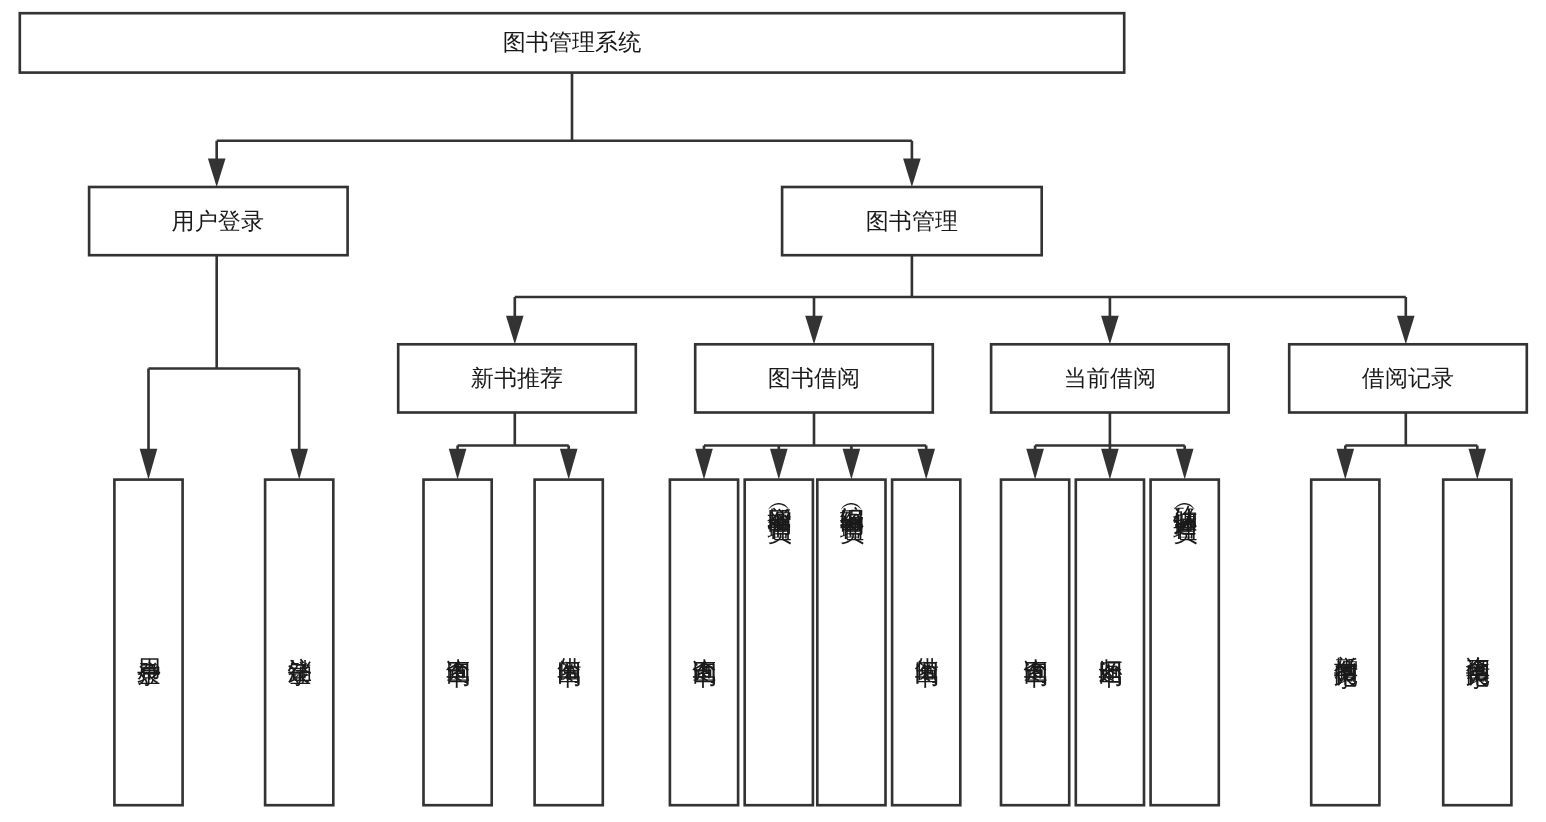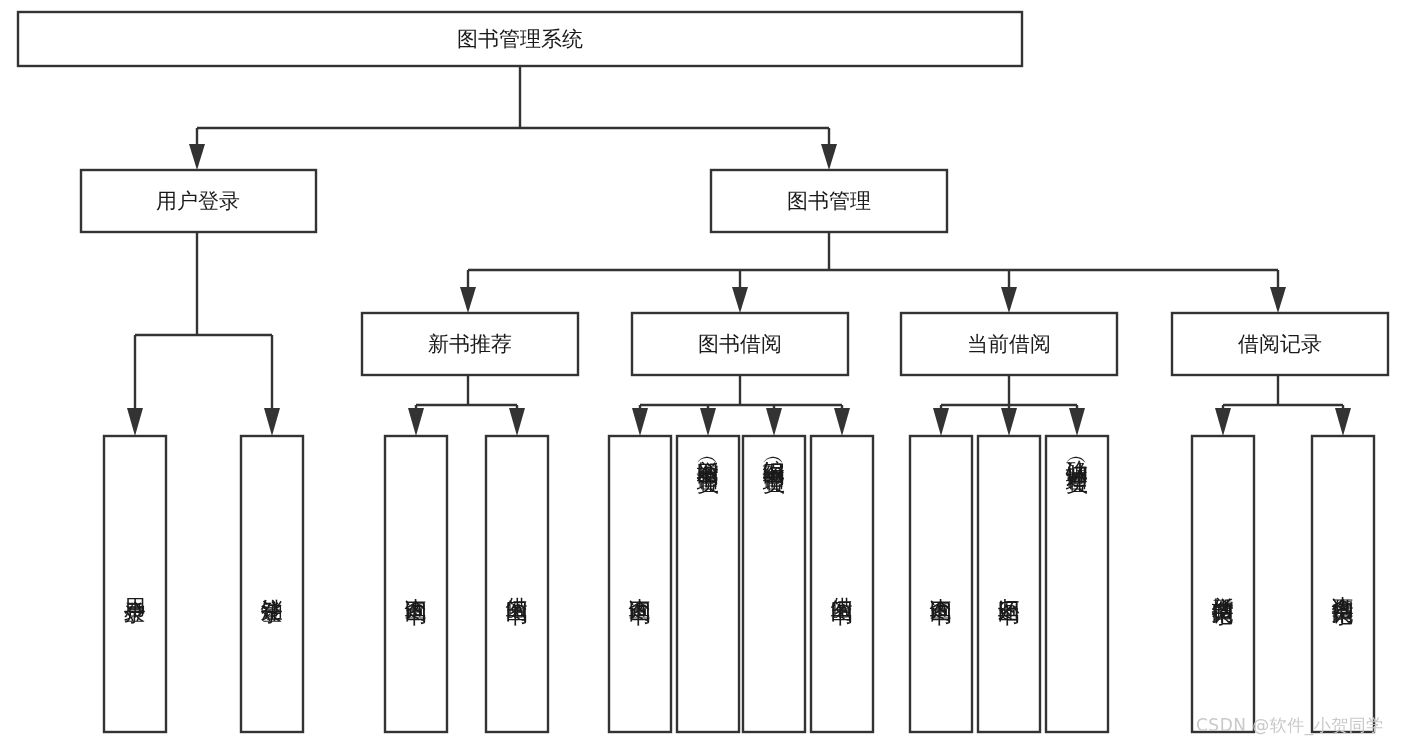--- a/index.html
+++ b/index.html
@@ -262,15 +262,14 @@
     <span class="leaf-label-text">确认归还（管理员）</span>
   </div>
 
   <div class="leaf-label-box center" style="left:1192px; top:436px; width:62px; height:296px;">
     <span class="leaf-label-text">新增借阅记录</span>
   </div>
   <div class="leaf-label-box center" style="left:1312px; top:436px; width:62px; height:296px;">
     <span class="leaf-label-text">查询借阅记录</span>
   </div>
 
-  <div class="watermark" style="left:1196px; top:714px;">CSDN @软件_小贺同学</div>
 
 </div>
 
 </body></html>

